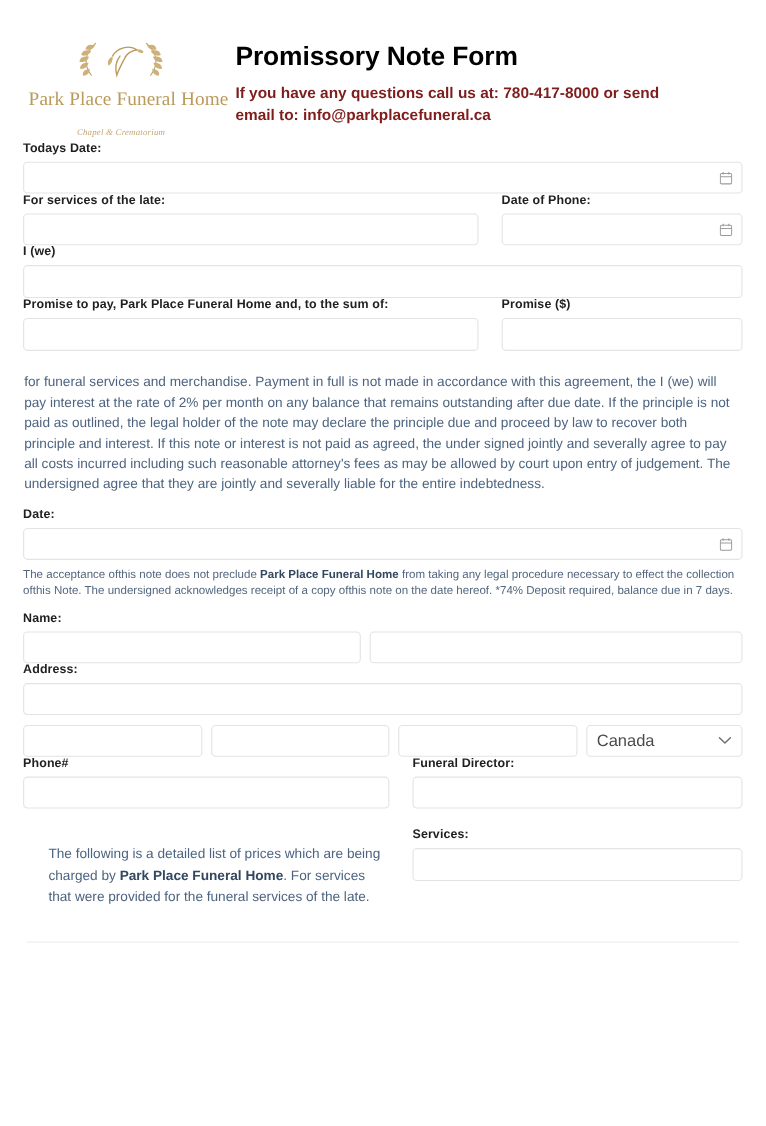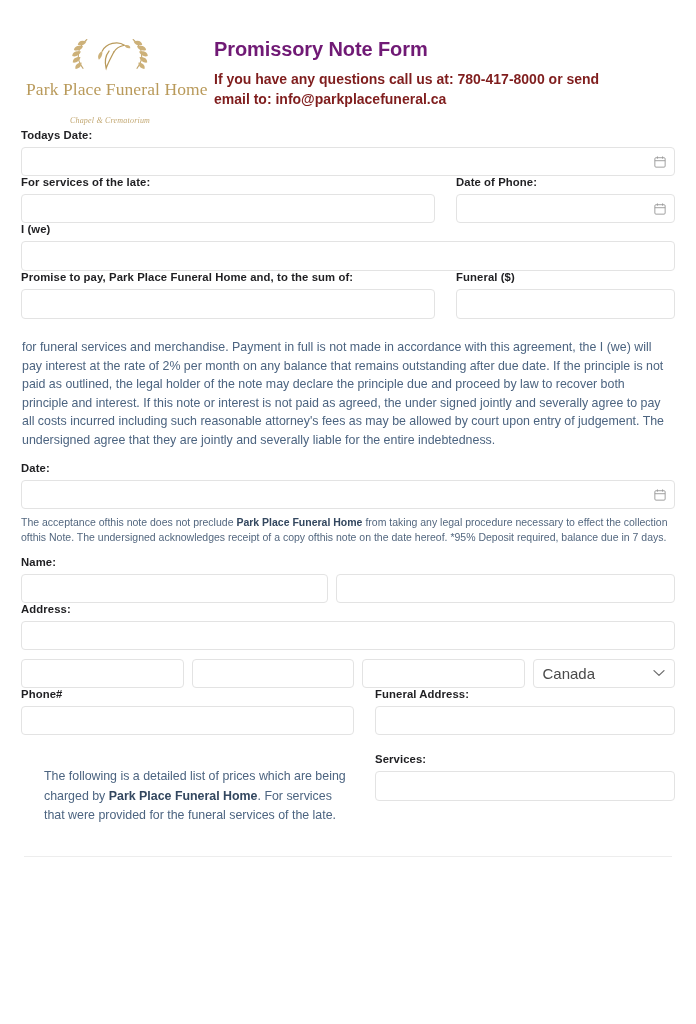--- a/index.html
+++ b/index.html
@@ -58,23 +58,23 @@
     color: #c2a771;
     margin-top: 16px;
     letter-spacing: .2px;
   }
   .header-text {
     flex: 1 1 auto;
     padding-left: 20px;
     padding-top: 16px;
   }
   .form-title {
-    font-size: 20px;
+    font-size: 24px;
     font-weight: bold;
-    color: #701a75;
+    color: #000000;
     letter-spacing: -.1px;
     margin: 0 0 9px 0;
     font-stretch: condensed;
   }
   .form-subtitle {
     font-size: 14px;
     line-height: 1.42;
     color: #7f1d1d;
     max-width: 400px;
     font-weight: bold;
@@ -284,41 +284,41 @@
     <label class="f-label">I (we)</label>
     <input class="f-input tall" type="text" value="" style="">
   </div>
 
   <div class="field-group row">
     <div class="col-left">
       <label class="f-label">Promise to pay, Park Place Funeral Home and, to the sum of:</label>
       <input class="f-input tall" type="text" value="" style="">
     </div>
     <div class="col-right">
-      <label class="f-label">Funeral ($)</label>
+      <label class="f-label">Promise ($)</label>
       <input class="f-input tall" type="text" value="" style="">
     </div>
   </div>
 
   <p class="legal-para">for funeral services and merchandise. Payment in full is not made in accordance with this agreement, the I (we) will pay interest at the rate of 2% per month on any balance that remains outstanding after due date. If the principle is not paid as outlined, the legal holder of the note may declare the principle due and proceed by law to recover both principle and interest. If this note or interest is not paid as agreed, the under signed jointly and severally agree to pay all costs incurred including such reasonable attorney's fees as may be allowed by court upon entry of judgement. The undersigned agree that they are jointly and severally liable for the entire indebtedness.</p>
 
   <div class="field-group">
     <label class="f-label">Date:</label>
     <div class="input-wrap">
       <input class="f-input" type="text" value="" style="">
       <svg class="cal-icon" viewBox="0 0 14 15">
         <rect x="1" y="2.5" width="12" height="11" rx="1.3" fill="none" stroke="#9b9b9b" stroke-width="1.1"></rect>
         <line x1="1" y1="6" x2="13" y2="6" stroke="#9b9b9b" stroke-width="1.1"></line>
         <line x1="4" y1="1" x2="4" y2="3.6" stroke="#9b9b9b" stroke-width="1.1"></line>
         <line x1="10" y1="1" x2="10" y2="3.6" stroke="#9b9b9b" stroke-width="1.1"></line>
       </svg>
     </div>
   </div>
 
-  <p class="fineprint"><span>The acceptance ofthis note does not preclude </span><b>Park Place Funeral Home</b><span> from taking any legal procedure necessary to effect the collection ofthis Note. The undersigned acknowledges receipt of a copy ofthis note on the date hereof. *95% Deposit required, balance due in 7 days.</span></p>
+  <p class="fineprint"><span>The acceptance ofthis note does not preclude </span><b>Park Place Funeral Home</b><span> from taking any legal procedure necessary to effect the collection ofthis Note. The undersigned acknowledges receipt of a copy ofthis note on the date hereof. *74% Deposit required, balance due in 7 days.</span></p>
 
   <div class="field-group">
     <label class="f-label">Name:</label>
     <div class="name-row">
       <div class="n1">
         <input class="f-input" type="text" value="" style="">
       </div>
       <div class="n2">
         <input class="f-input" type="text" value="" style="">
       </div>
@@ -342,21 +342,21 @@
       </div>
     </div>
   </div>
 
   <div class="field-group phone-row">
     <div class="p1">
       <label class="f-label">Phone#</label>
       <input class="f-input" type="text" value="" style="">
     </div>
     <div class="p2">
-      <label class="f-label">Funeral Address:</label>
+      <label class="f-label">Funeral Director:</label>
       <input class="f-input" type="text" value="" style="">
     </div>
   </div>
 
   <div class="bottom-row">
     <div class="b1">
       <p class="pricing-note"><span>The following is a detailed list of prices which are being charged by </span><b>Park Place Funeral Home</b><span>. For services that were provided for the funeral services of the late.</span></p>
     </div>
     <div class="b2">
       <label class="f-label">Services:</label>

